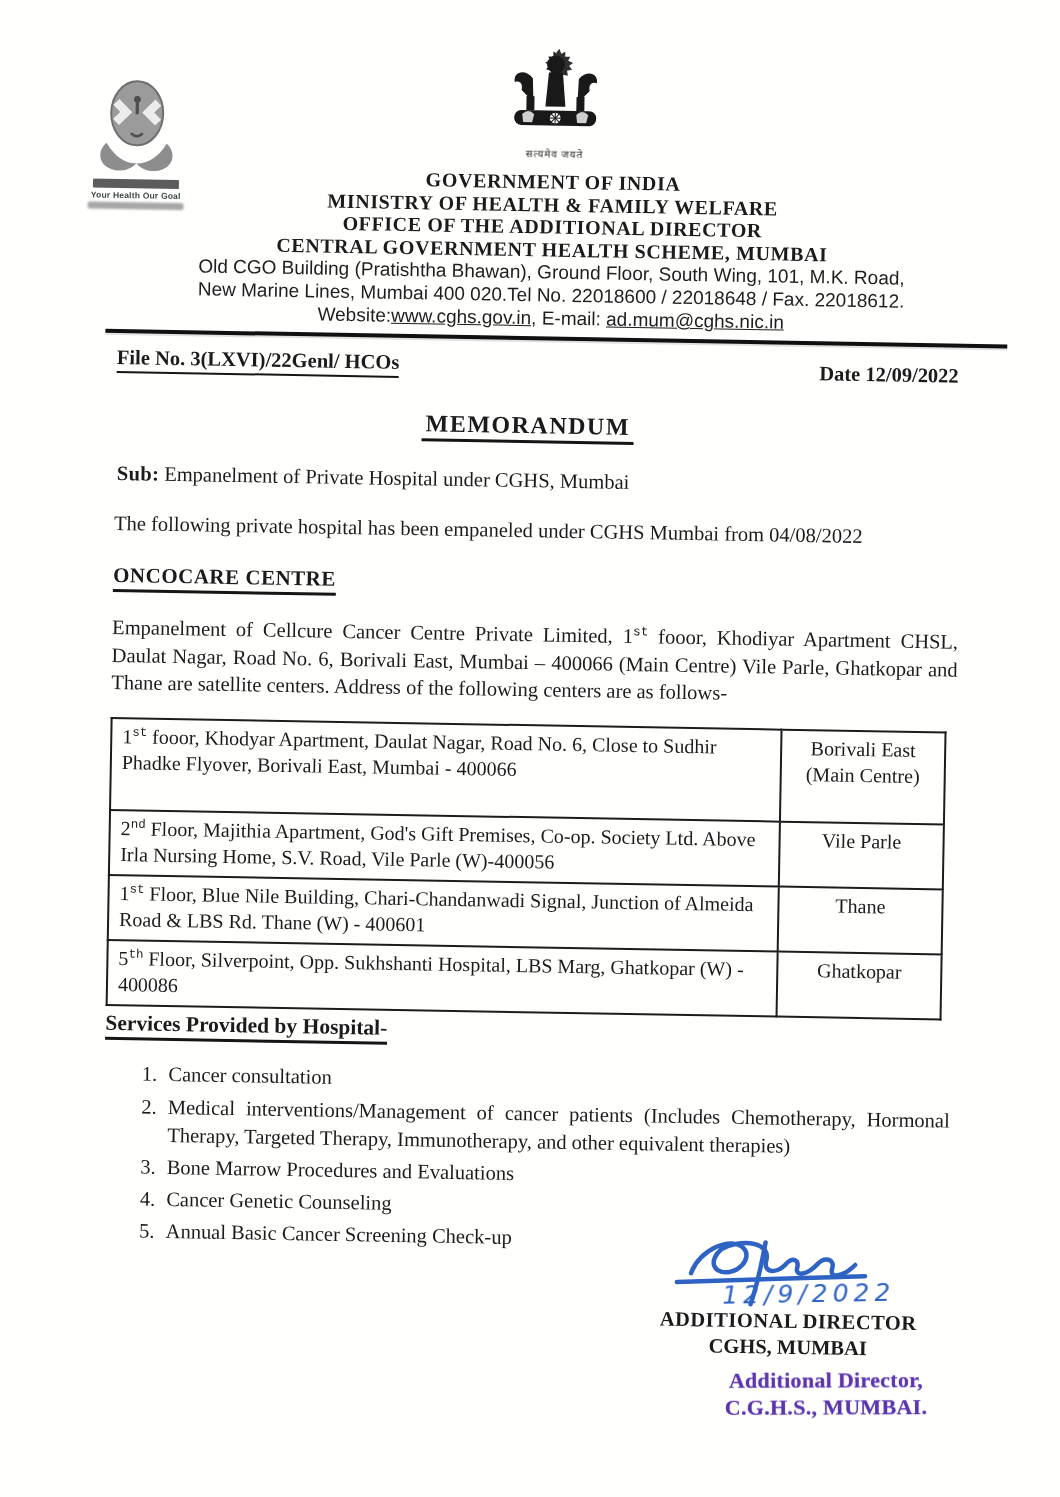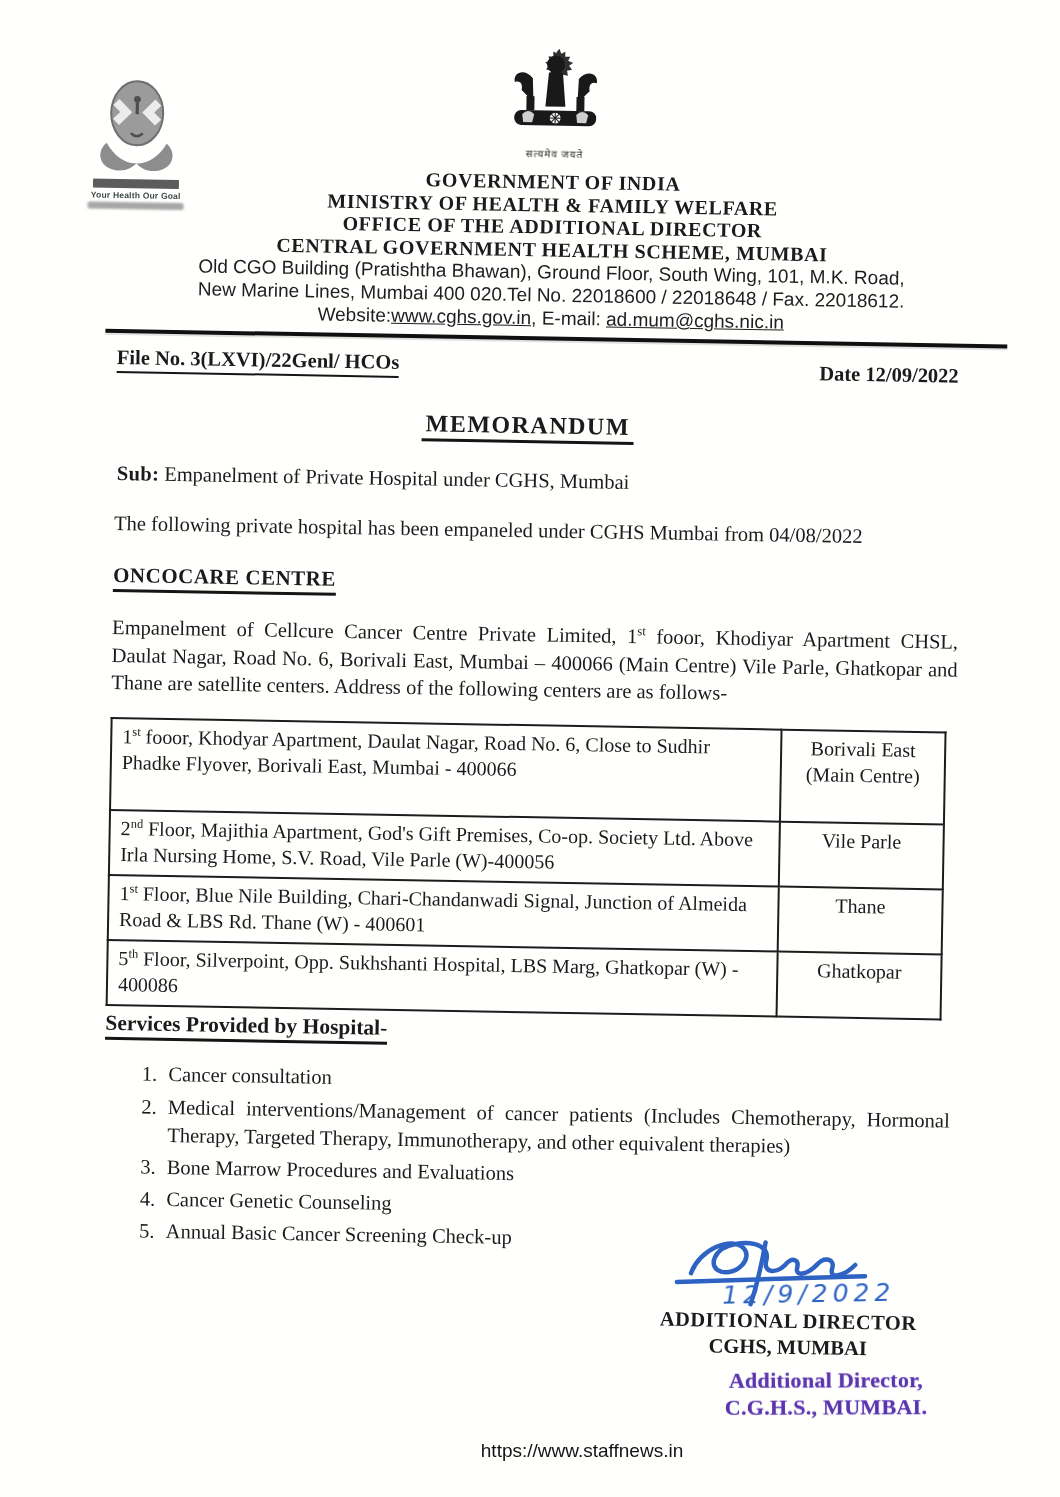--- a/index.html
+++ b/index.html
@@ -34,21 +34,21 @@
 
   
   .memo-title{text-align:center;margin-top:32px;}
   .memo-title span{font-weight:bold;font-size:24px;letter-spacing:1.5px;border-bottom:3px solid #151515;padding:0 4px 2px;}
   .sub{margin:30px 95px 0 120px;font-size:20.5px;}
   .sub b{letter-spacing:.3px;}
   .intro{margin:27px 88px 0 118px;font-size:20.5px;}
   .section-h{margin:28px 0 0 118px;}
   .section-h span{font-weight:bold;font-size:21px;letter-spacing:.5px;border-bottom:3px solid #151515;padding-bottom:2px;}
   .para{margin:26px 96px 0 118px;font-size:20.5px;line-height:27.5px;text-align:justify;}
-  sup{font-size:.62em;line-height:0;}
+  sup{font-size:.62em;line-height:0;font-family:Liberation Mono, monospace;}
 
   
   table.centers{margin:20px 0 0 118px;width:836px;border-collapse:collapse;font-size:20px;table-layout:fixed;}
   table.centers td{border:2.5px solid #1c1c1c;vertical-align:top;line-height:26.5px;padding:4px 10px 6px;}
   td.addr-cell{width:648px;}
   td.center-cell{text-align:center;padding-top:10px;}
   tr.r1 td{height:80px;}
   tr.r2 td{height:52px;}
   tr.r3 td{height:48px;}
   tr.r4 td{height:48px;}
@@ -200,14 +200,13 @@
       <div class="sig-t1">ADDITIONAL DIRECTOR</div>
       <div class="sig-t2">CGHS, MUMBAI</div>
       <div class="stamp">
         <div>Additional Director,</div>
         <div>C.G.H.S., MUMBAI.</div>
       </div>
     </div>
 
   </div>
 
-  <div class="footer">https://www.staffnews.in</div>
 </div>
 
 </body></html>

